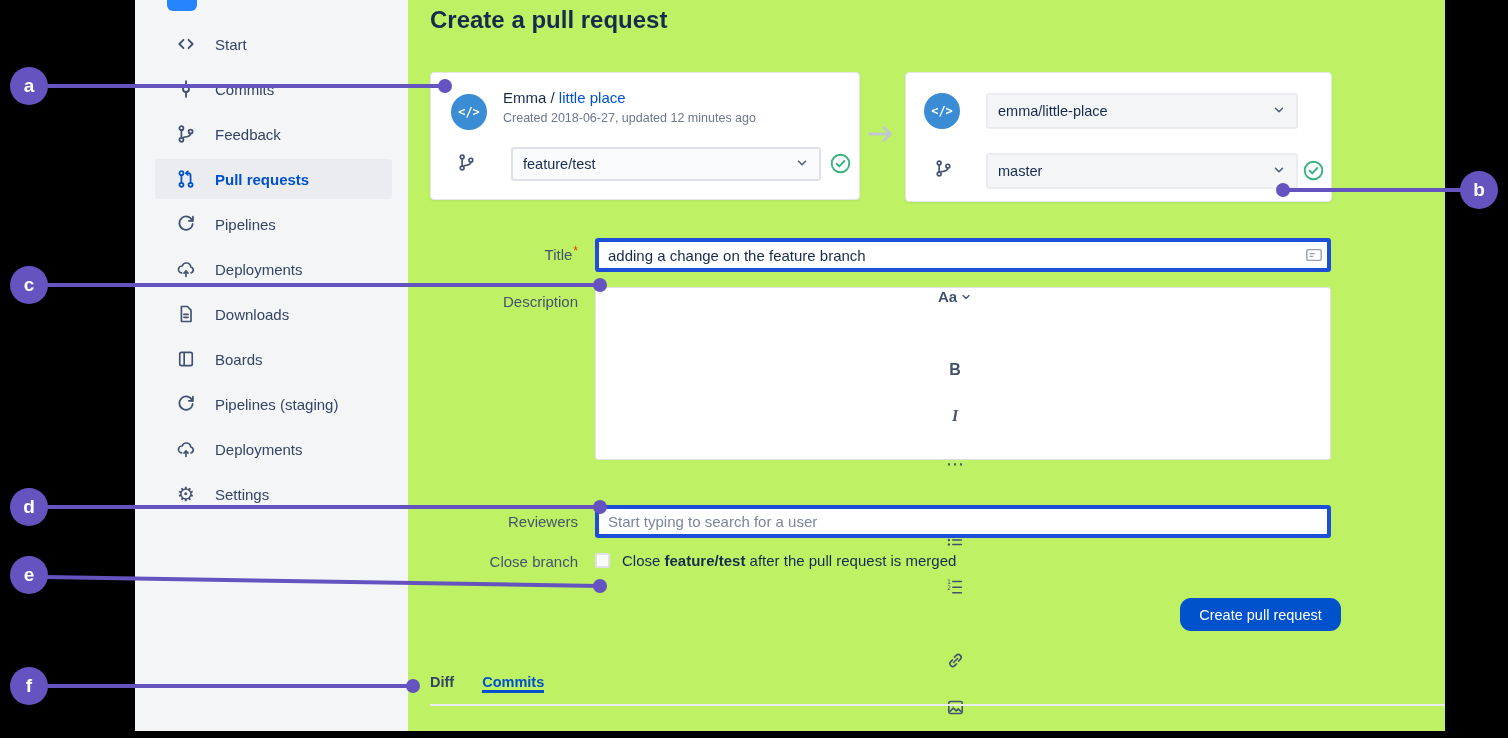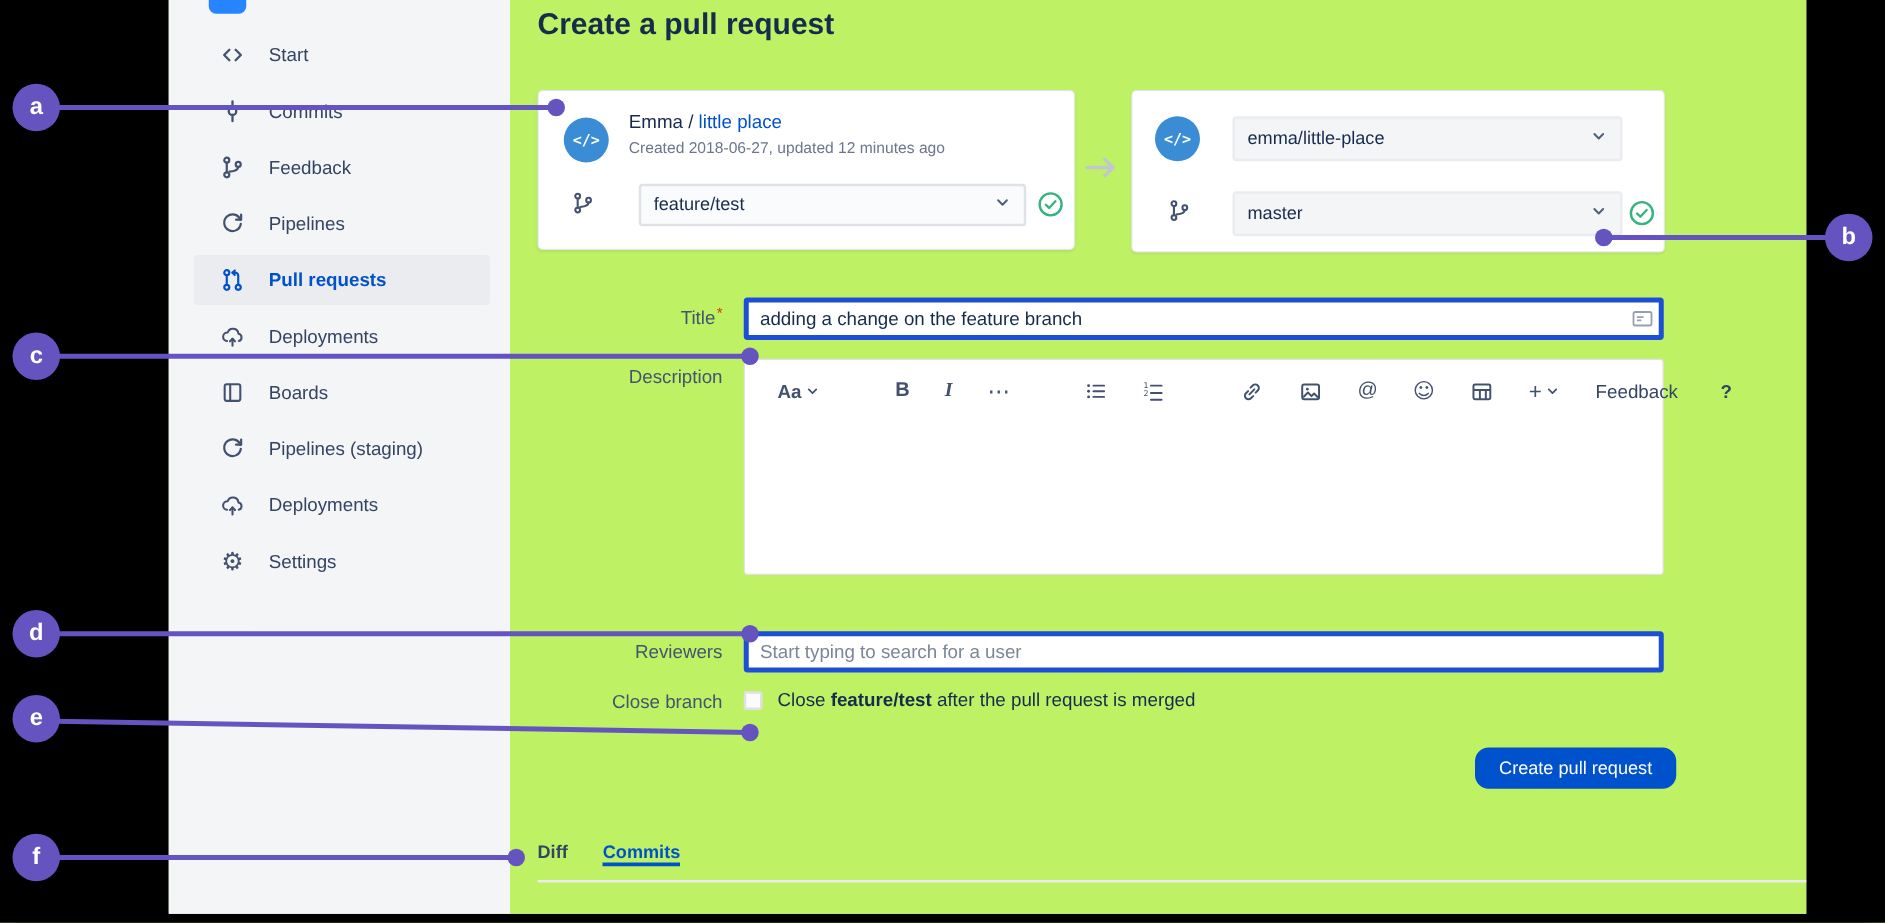--- a/index.html
+++ b/index.html
@@ -67,21 +67,21 @@
   .close-label { top:553px; }
   .req { color:#DE350B; font-size:12px; position:relative; top:-5px; margin-left:1px; }
 
   .title-wrap { position:absolute; left:187px; top:238px; width:736px; height:34px; }
   .text-input { width:100%; height:100%; border:4px solid #1d4ed8; border-radius:3px; background:#fff;
                 padding:0 34px 0 9px; font-size:15px; color:#172B4D; font-family:inherit; outline:none; }
   .title-icon { position:absolute; right:8px; top:8px; }
 
   .editor { position:absolute; left:187px; top:287px; width:736px; height:173px;
             border:1px solid #DFE1E6; border-radius:3px; background:#fff; }
-  .editor-toolbar { display:flex; align-items:center; height:50px; padding:0 42px 0 26px; gap:28px; color:#42526E; }
+  .editor-toolbar { display:flex; align-items:center; height:50px; padding:0 42px 0 26px; gap:28px; color:#42526E;flex-direction:column; }
   .tb-btn { background:none; border:none; padding:0; color:#42526E; display:flex; align-items:center; gap:3px;
             font-family:inherit; font-size:16px; cursor:pointer; }
   .tb-font { font-size:15px; font-weight:600; }
   .tb-bold { font-weight:800; }
   .tb-italic { font-family:"Liberation Serif", serif; font-style:italic; font-weight:700; }
   .tb-more { font-size:18px; }
   .tb-emoji { font-family:"DejaVu Sans", sans-serif; font-size:17px; }
   .tb-plus { font-size:18px; }
   .tb-divider { width:1px; height:22px; background:#DFE1E6; margin:0 2px; }
   .tb-right { margin-left:auto; display:flex; align-items:center; gap:34px; color:#344563; font-size:15px; }
@@ -154,55 +154,64 @@
                 <circle cx="6.5" cy="5" r="2.4"></circle>
                 <circle cx="6.5" cy="19" r="2.4"></circle>
                 <circle cx="17.5" cy="9" r="2.4"></circle>
                 <path d="M6.5 7.4v9.2"></path>
                 <path d="M17.5 11.4c0 3.6-4.8 4.2-8.4 4.5"></path>
               </svg>
           </span>
           <span class="nav-label">Feedback</span>
         </div>
 
-        <div class="nav-item">
-          <span class="nav-icon">
-            <svg viewBox="0 0 24 24" width="20" height="20" fill="none" stroke="currentColor" stroke-width="2.1" stroke-linecap="round" stroke-linejoin="round">
-                <path d="M19.6 8.3A8 8 0 1 0 20 12"></path>
-                <path d="M20.3 3.2v4.9h-4.9"></path>
-              </svg>
-          </span>
-          <span class="nav-label">Pipelines</span>
-        </div>
-
         <div class="nav-item active">
           <span class="nav-icon">
             <svg viewBox="0 0 24 24" width="20" height="20" fill="none" stroke="currentColor" stroke-width="2.1" stroke-linecap="round" stroke-linejoin="round">
                 <circle cx="6.5" cy="5" r="2.4"></circle>
                 <circle cx="6.5" cy="19" r="2.4"></circle>
                 <circle cx="17.5" cy="19" r="2.4"></circle>
                 <path d="M6.5 7.4v9.2"></path>
                 <path d="M12 5h2.5a3 3 0 0 1 3 3v8.6"></path>
                 <path d="M14.2 2.8 12 5l2.2 2.2"></path>
               </svg>
           </span>
           <span class="nav-label">Pull requests</span>
         </div>
 
         <div class="nav-item">
           <span class="nav-icon">
+            <svg viewBox="0 0 24 24" width="20" height="20" fill="none" stroke="currentColor" stroke-width="2.1" stroke-linecap="round" stroke-linejoin="round">
+                <path d="M19.6 8.3A8 8 0 1 0 20 12"></path>
+                <path d="M20.3 3.2v4.9h-4.9"></path>
+              </svg>
+          </span>
+          <span class="nav-label">Pipelines</span>
+        </div>
+
+        <div class="nav-item">
+          <span class="nav-icon">
             <svg viewBox="0 0 24 24" width="20" height="20" fill="none" stroke="currentColor" stroke-width="2" stroke-linecap="round" stroke-linejoin="round">
                 <path d="M6.8 16.6a4.1 4.1 0 0 1 .6-8.2 5.3 5.3 0 0 1 10.3 1.2 3.6 3.6 0 0 1 .4 7"></path>
                 <path d="M12 21v-6.5"></path>
                 <path d="M9.6 16.9 12 14.5l2.4 2.4"></path>
               </svg>
           </span>
           <span class="nav-label">Deployments</span>
         </div>
 
+        <div class="nav-item">
+          <span class="nav-icon">
+            <svg viewBox="0 0 24 24" width="20" height="20" fill="none" stroke="currentColor" stroke-width="2" stroke-linecap="round" stroke-linejoin="round">
+                <path d="M6.5 3h7.2L18 7.3V21H6.5z"></path>
+                <path d="M9.5 12.5h5M9.5 16h5"></path>
+              </svg>
+          </span>
+          <span class="nav-label">Downloads</span>
+        </div>
 
         <div class="nav-item">
           <span class="nav-icon">
             <svg viewBox="0 0 24 24" width="20" height="20" fill="none" stroke="currentColor" stroke-width="2" stroke-linejoin="round">
                 <rect x="4.5" y="4" width="15" height="16" rx="2"></rect>
                 <path d="M9.8 4v16"></path>
               </svg>
           </span>
           <span class="nav-label">Boards</span>
         </div>

